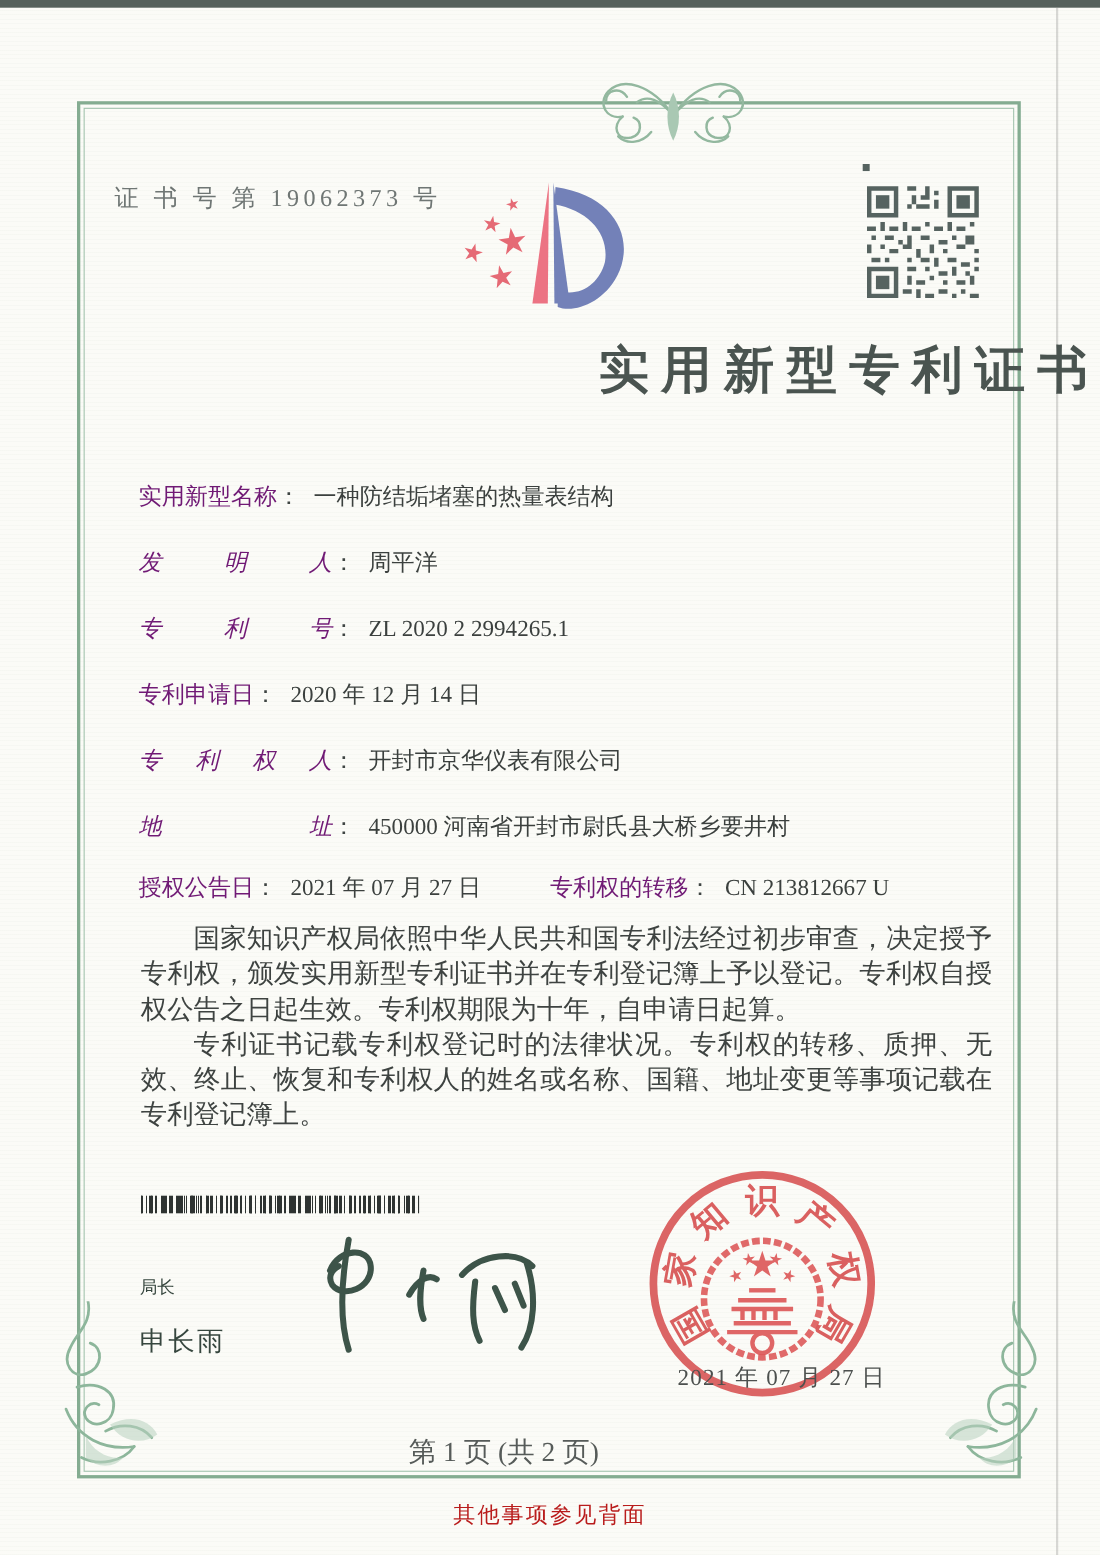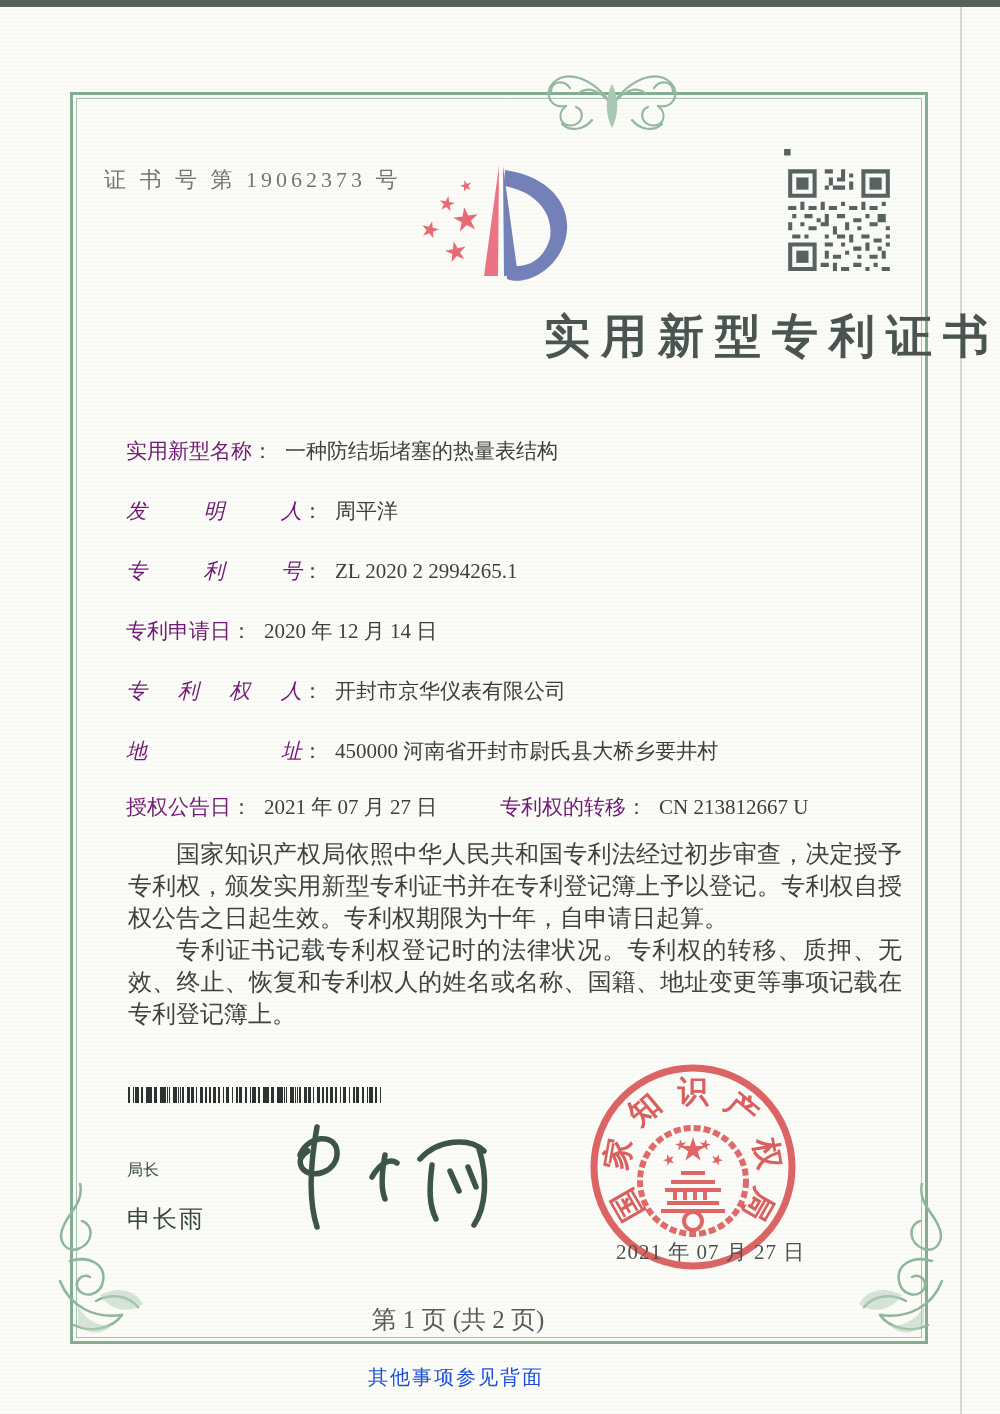--- a/index.html
+++ b/index.html
@@ -61,21 +61,21 @@
   .seal-date{
     position:absolute;left:616px;top:1238px;font-size:21px;color:#4c504e;
     letter-spacing:1px;z-index:5;
   }
   .page-no{
     position:absolute;left:0;top:1303px;width:916px;text-align:center;
     font-size:25px;color:#565b59;
   }
   .back-note{
     position:absolute;left:0;top:1364px;width:912px;text-align:center;
-    font-size:20px;color:#1d4ed8;letter-spacing:2px;
+    font-size:20px;color:#b91c1c;letter-spacing:2px;padding-left:44px;
   }
   .ornament-top{position:absolute;left:532px;top:60px;width:160px;height:84px;}
   .flourish{position:absolute;width:100px;height:165px;}
   .flourish.left{left:50px;top:1183px;}
   .flourish.right{left:852px;top:1183px;transform:scaleX(-1);}
 </style>
 </head>
 <body>
 
 <div class="paper">

